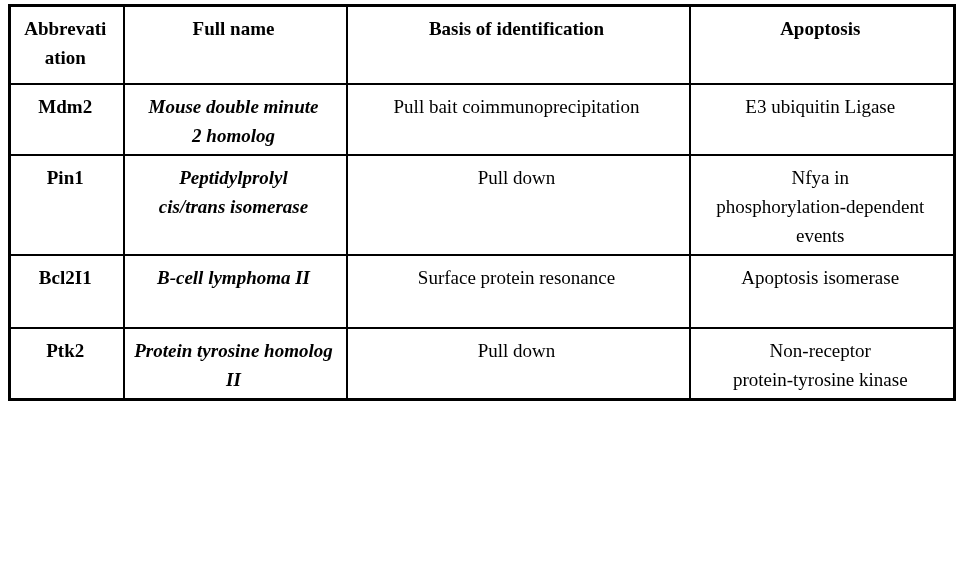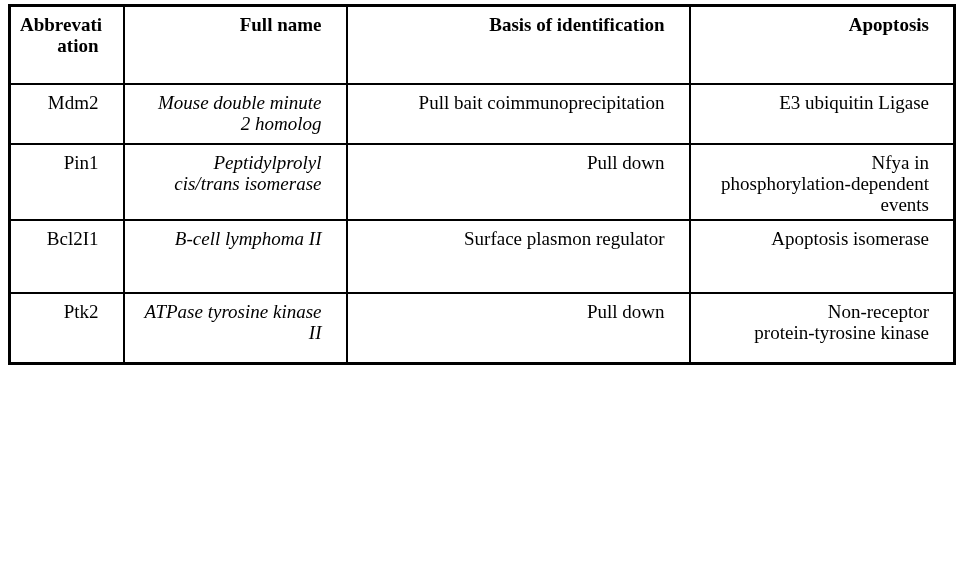--- a/index.html
+++ b/index.html
@@ -28,32 +28,32 @@
     background: #ffffff;
   }
   col.c-abbr      { width: 114px; }
   col.c-full_name { width: 223px; }
   col.c-basis     { width: 343px; }
   col.c-function  { width: 265px; }
 
   th, td {
     border: 2px solid #000000;
     vertical-align: top;
-    text-align: right;
-    padding: 7px 24px 4px 9px;
+    text-align: center;
+    padding: 7px 12px 4px 9px;
     font-size: 19px;
-    line-height: 21px;
+    line-height: 29px;
     white-space: pre-line;
     overflow: hidden;
   }
   th {
     font-weight: bold;
   }
-  td.col-abbr      { font-weight: normal; }
-  td.col-full_name { font-style: italic; }
+  td.col-abbr      { font-weight: bold; }
+  td.col-full_name { font-style: italic; font-weight: bold; }
 
   thead tr              { height: 78px; }
   tbody tr:nth-child(1) { height: 60px; }
   tbody tr:nth-child(2) { height: 70px; }
   tbody tr:nth-child(3) { height: 73px; }
   tbody tr:nth-child(4) { height: 71px; }
   tbody tr:nth-child(5) { height: 97px; margin-top: 46px; }
   tbody tr:nth-child(6) { height: 38px; }
   tbody tr:nth-child(7) { height: 70px; }
 </style>
@@ -90,26 +90,26 @@
           <td class="col-full_name">Peptidylprolyl
 cis/trans isomerase</td>
           <td class="col-basis">Pull down</td>
           <td class="col-function">Nfya in
 phosphorylation-dependent
 events</td>
         </tr>
         <tr>
           <td class="col-abbr">Bcl2I1</td>
           <td class="col-full_name">B-cell lymphoma II</td>
-          <td class="col-basis">Surface plasmon regulator</td>
+          <td class="col-basis">Surface protein resonance</td>
           <td class="col-function">Apoptosis isomerase</td>
         </tr>
         <tr>
           <td class="col-abbr">Ptk2</td>
-          <td class="col-full_name">ATPase tyrosine kinase
+          <td class="col-full_name">Protein tyrosine homolog
 II</td>
           <td class="col-basis">Pull down</td>
           <td class="col-function">Non-receptor
 protein-tyrosine kinase</td>
         </tr>
       </tbody>
   </table>
 </div>
 
 </body></html>

